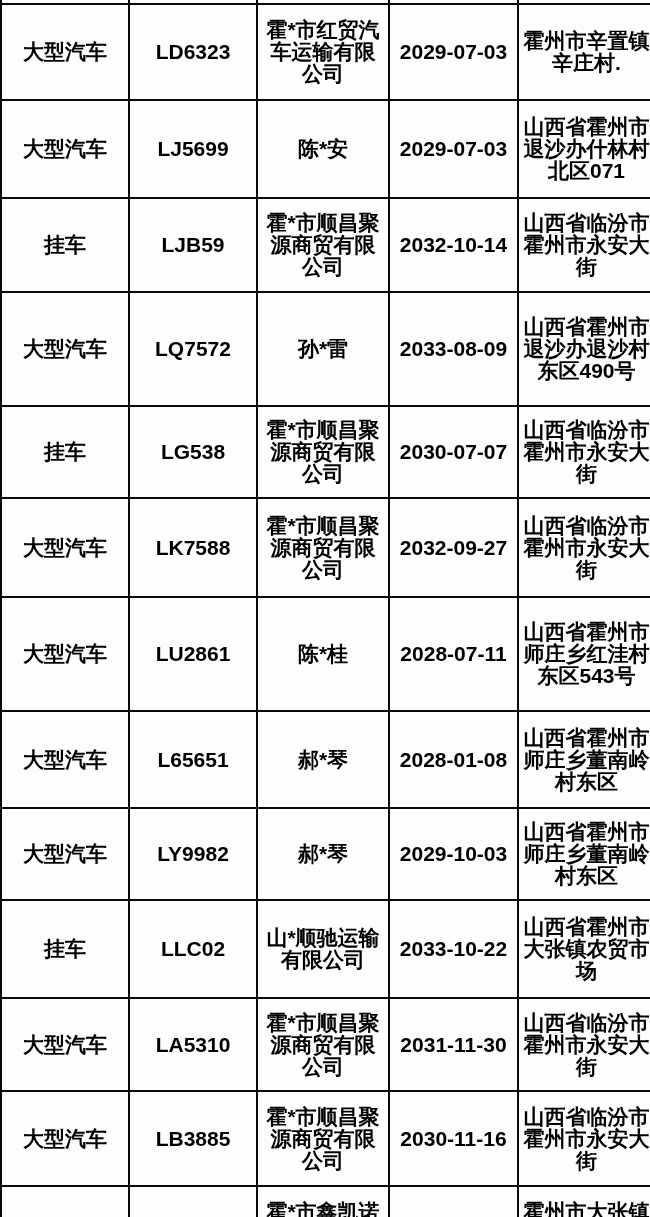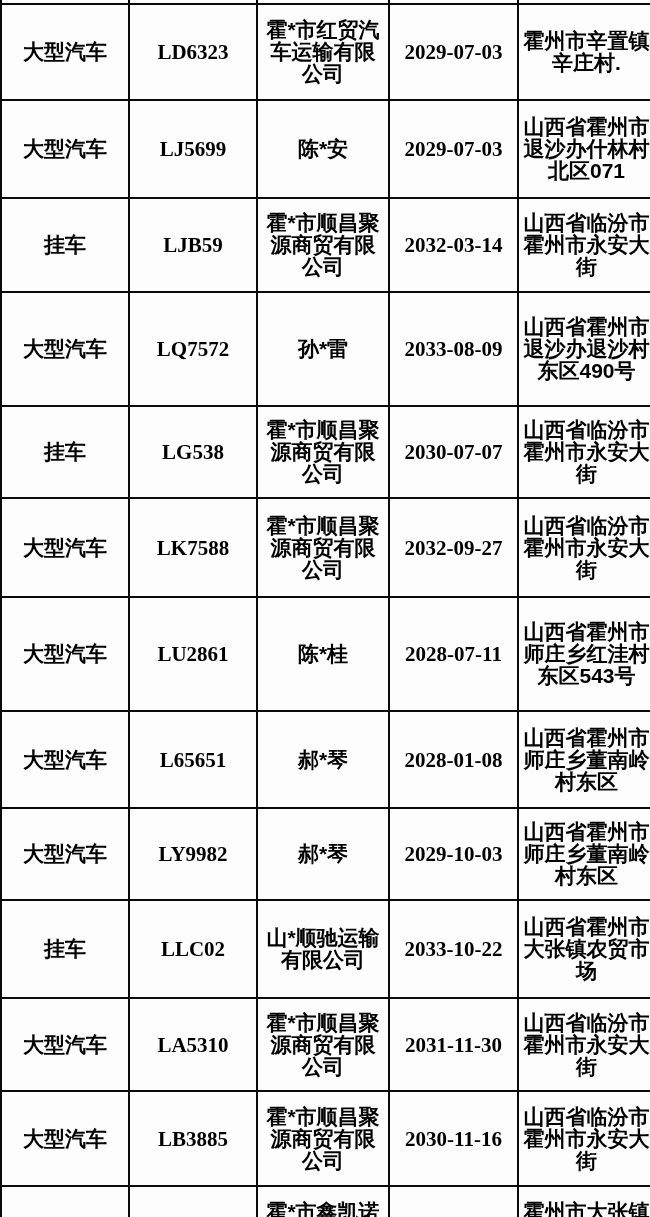--- a/index.html
+++ b/index.html
@@ -36,21 +36,21 @@
     font-weight: 700;
     line-height: 22px;
     padding: 6px 4px;
     overflow: hidden;
     letter-spacing: 0px;
   }
   td.c-type  { padding: 6px 6px; }
   td.c-owner { padding: 6px 7px; }
   td.c-addr  { padding: 6px 6px; }
   td.latin {
-    font-family: Liberation Serif, serif;
+    font-family: Liberation Sans, sans-serif;
     font-size: 20px;
     font-weight: 700;
     letter-spacing: 0.5px;
     white-space: nowrap;
   }
   
   tbody tr:nth-child(1)  td { height: 82px; margin-left: 40px; }
   tbody tr:nth-child(2)  td { height: 84px; }
   tbody tr:nth-child(3)  td { height: 80px; }
   tbody tr:nth-child(4)  td { height: 100px; }
@@ -91,21 +91,21 @@
     <td class="c-type">大型汽车</td>
     <td class="c-plate latin">LJ5699</td>
     <td class="c-owner">陈*安</td>
     <td class="c-date latin">2029-07-03</td>
     <td class="c-addr">山西省霍州市退沙办什林村北区071</td>
   </tr>
         <tr>
     <td class="c-type">挂车</td>
     <td class="c-plate latin">LJB59</td>
     <td class="c-owner">霍*市顺昌聚源商贸有限公司</td>
-    <td class="c-date latin">2032-03-14</td>
+    <td class="c-date latin">2032-10-14</td>
     <td class="c-addr">山西省临汾市霍州市永安大街</td>
   </tr>
         <tr>
     <td class="c-type">大型汽车</td>
     <td class="c-plate latin">LQ7572</td>
     <td class="c-owner">孙*雷</td>
     <td class="c-date latin">2033-08-09</td>
     <td class="c-addr">山西省霍州市退沙办退沙村东区490号</td>
   </tr>
         <tr>

